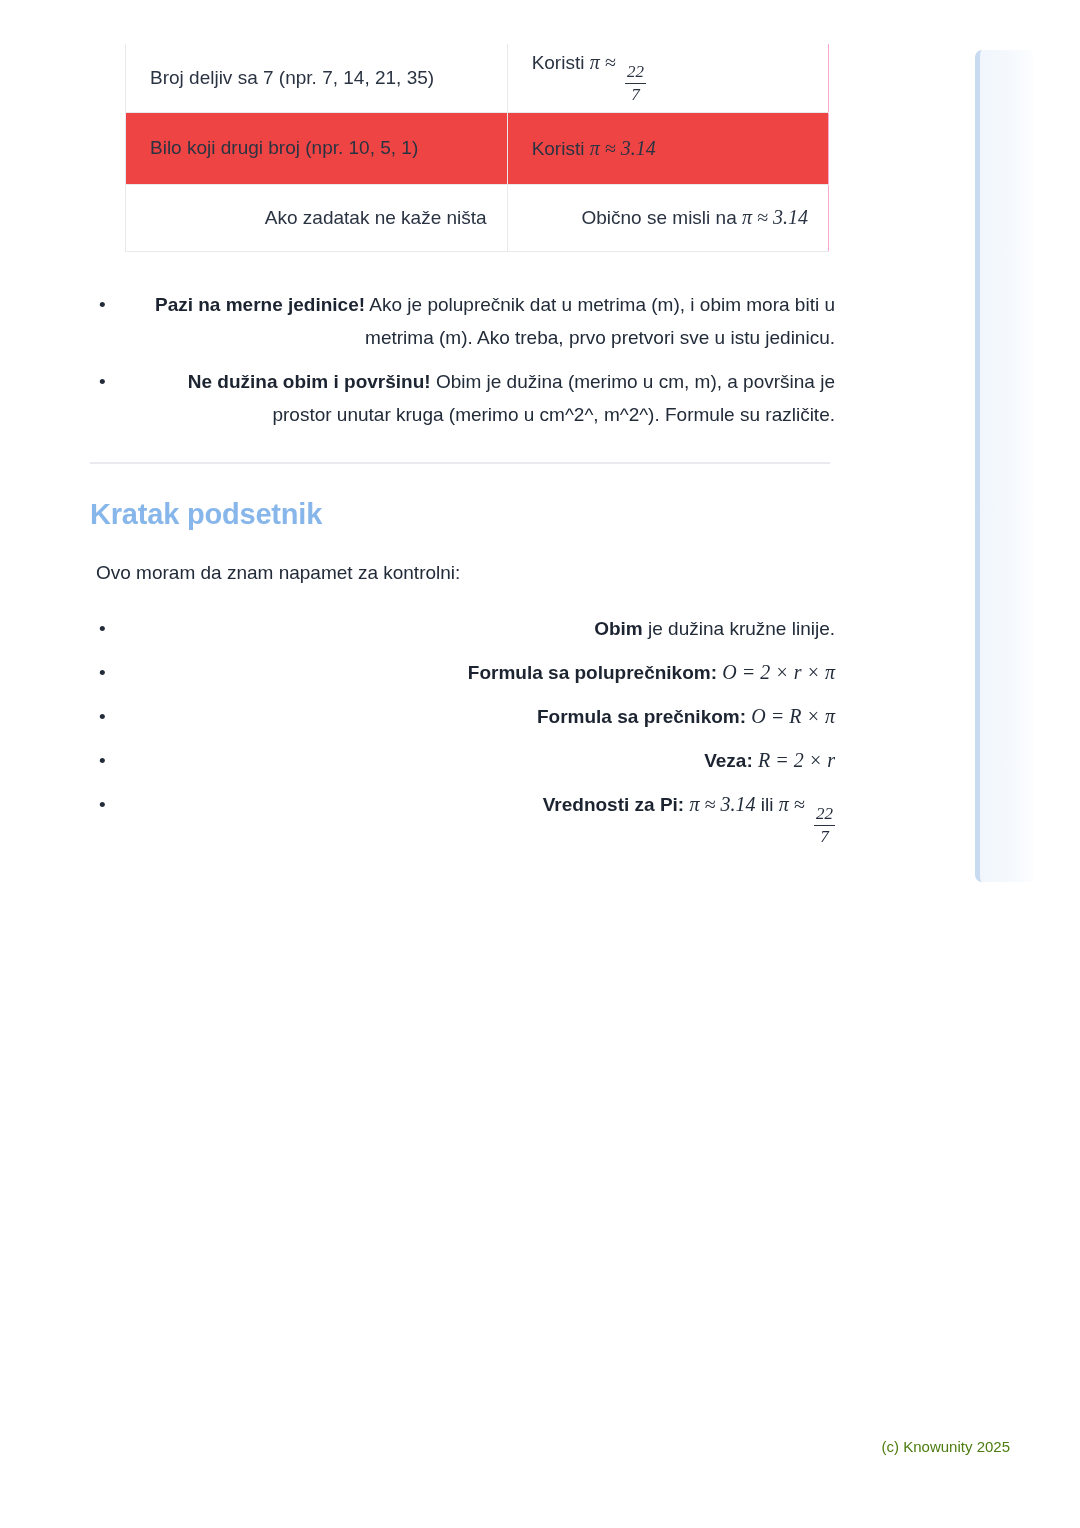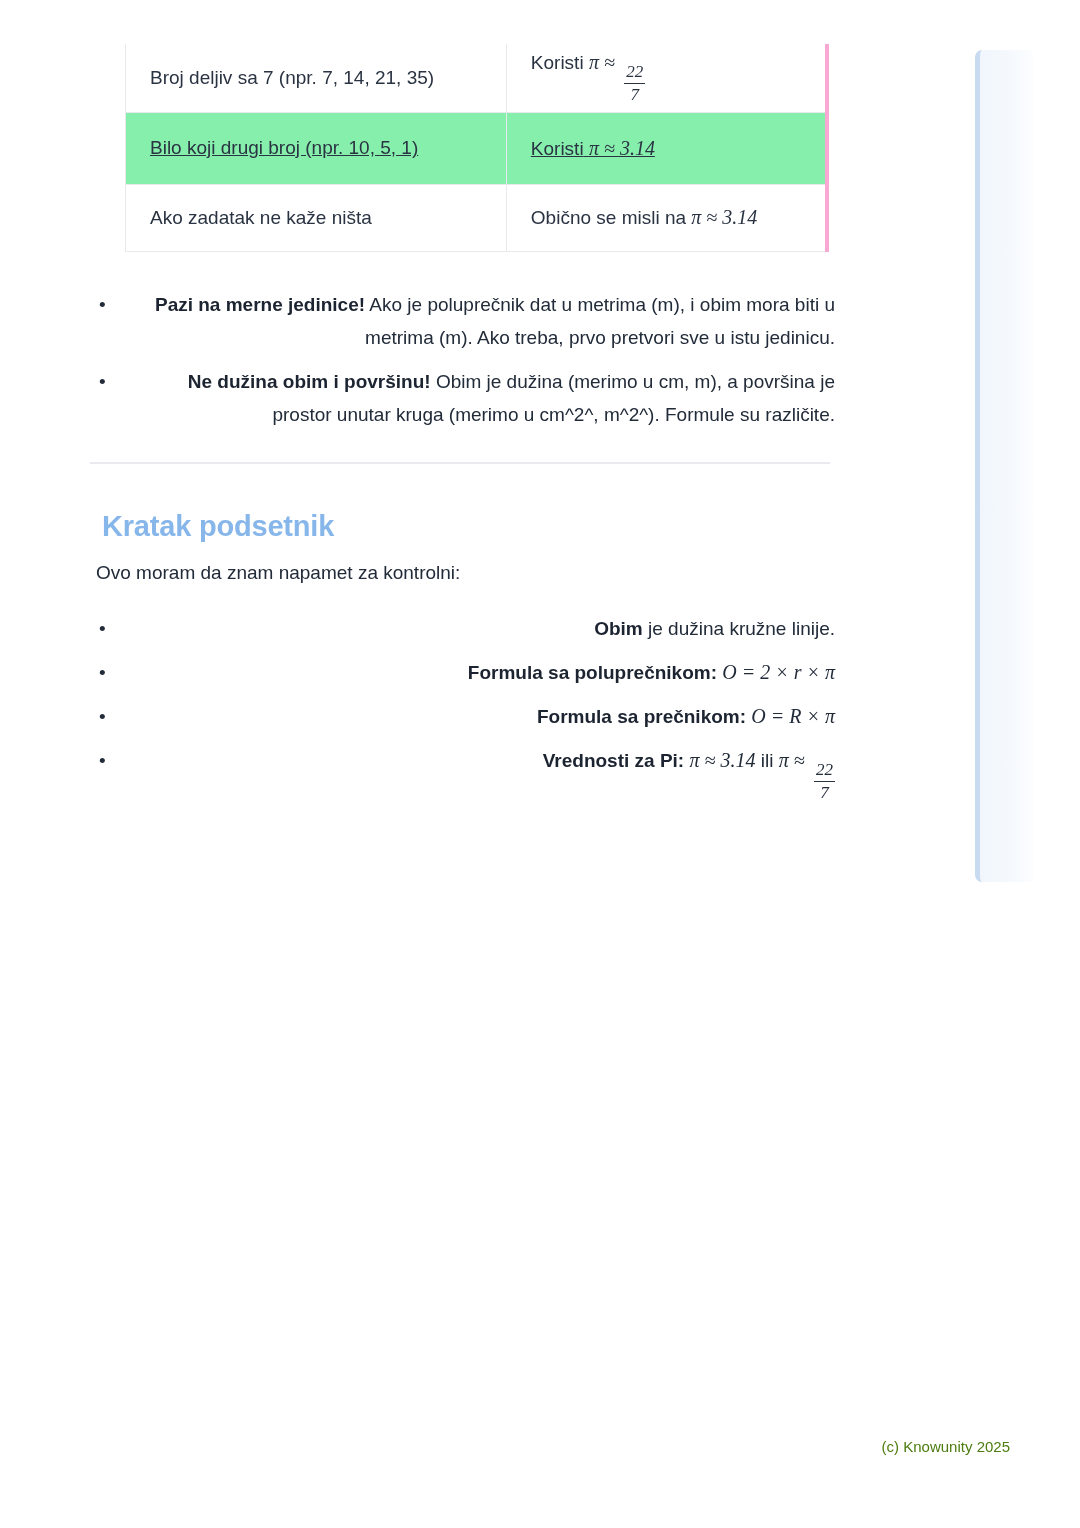--- a/index.html
+++ b/index.html
@@ -31,24 +31,24 @@
     border-collapse: collapse;
     font-size: 19px;
     color: #2a3342;
   }
   table.pi-table td {
     border-bottom: 1px solid #e7e9ed;
     vertical-align: middle;
     padding: 0 20px 0 24px;
   }
   table.pi-table td.c1 { width: 380px; border-left: 1px solid #e7e9ed; border-right: 1px solid #e7e9ed; }
-  table.pi-table td.c2 { width: 320px; border-right: 4px solid #f9a8d4; }
+  table.pi-table td.c2 { width: 320px; border-right: 1px solid #f9a8d4; }
   table.pi-table tr.r1 td { height: 68px; }
-  table.pi-table tr.r2 td { height: 72px; background: #86efac; text-decoration: underline; }
-  table.pi-table tr.r3 td { height: 67px; }
+  table.pi-table tr.r2 td { height: 72px; background: #ef4444; }
+  table.pi-table tr.r3 td { height: 67px; text-align: right; }
 
   
   .math {
     font-family: "Liberation Serif", serif;
     font-style: italic;
     font-size: 20px;
   }
   .frac {
     display: inline-flex;
     flex-direction: column;
@@ -93,21 +93,21 @@
   
   .divider {
     position: absolute;
     left: 90px; top: 462px;
     width: 740px; height: 2px;
     background: #e9ebee;
   }
   h2.section-heading {
     position: absolute;
     left: 90px; top: 498px;
-    margin: 12px;
+    margin: 0;
     font-size: 29px;
     font-weight: bold;
     color: #87b6ea;
     letter-spacing: -0.2px;
   }
   .intro {
     position: absolute;
     left: 96px; top: 560px;
     font-size: 19px;
     line-height: 26px;
@@ -186,20 +186,24 @@
       <strong>Obim</strong>
       <span>je dužina kružne linije.</span>
     </li>
     <li>
       <strong>Formula sa poluprečnikom:</strong>
       <span class="math">O = 2 × r × π</span>
     </li>
     <li>
       <strong>Formula sa prečnikom:</strong>
       <span class="math">O = R × π</span>
+    </li>
+    <li>
+      <strong>Veza:</strong>
+      <span class="math">R = 2 × r</span>
     </li>
     <li>
       <strong>Vrednosti za Pi:</strong>
       <span class="math">π ≈ 3.14</span>
       <span>ili</span>
       <span class="math">π ≈</span>
       <span class="frac">
           <span class="num">22</span>
           <span class="den">7</span>
         </span>

